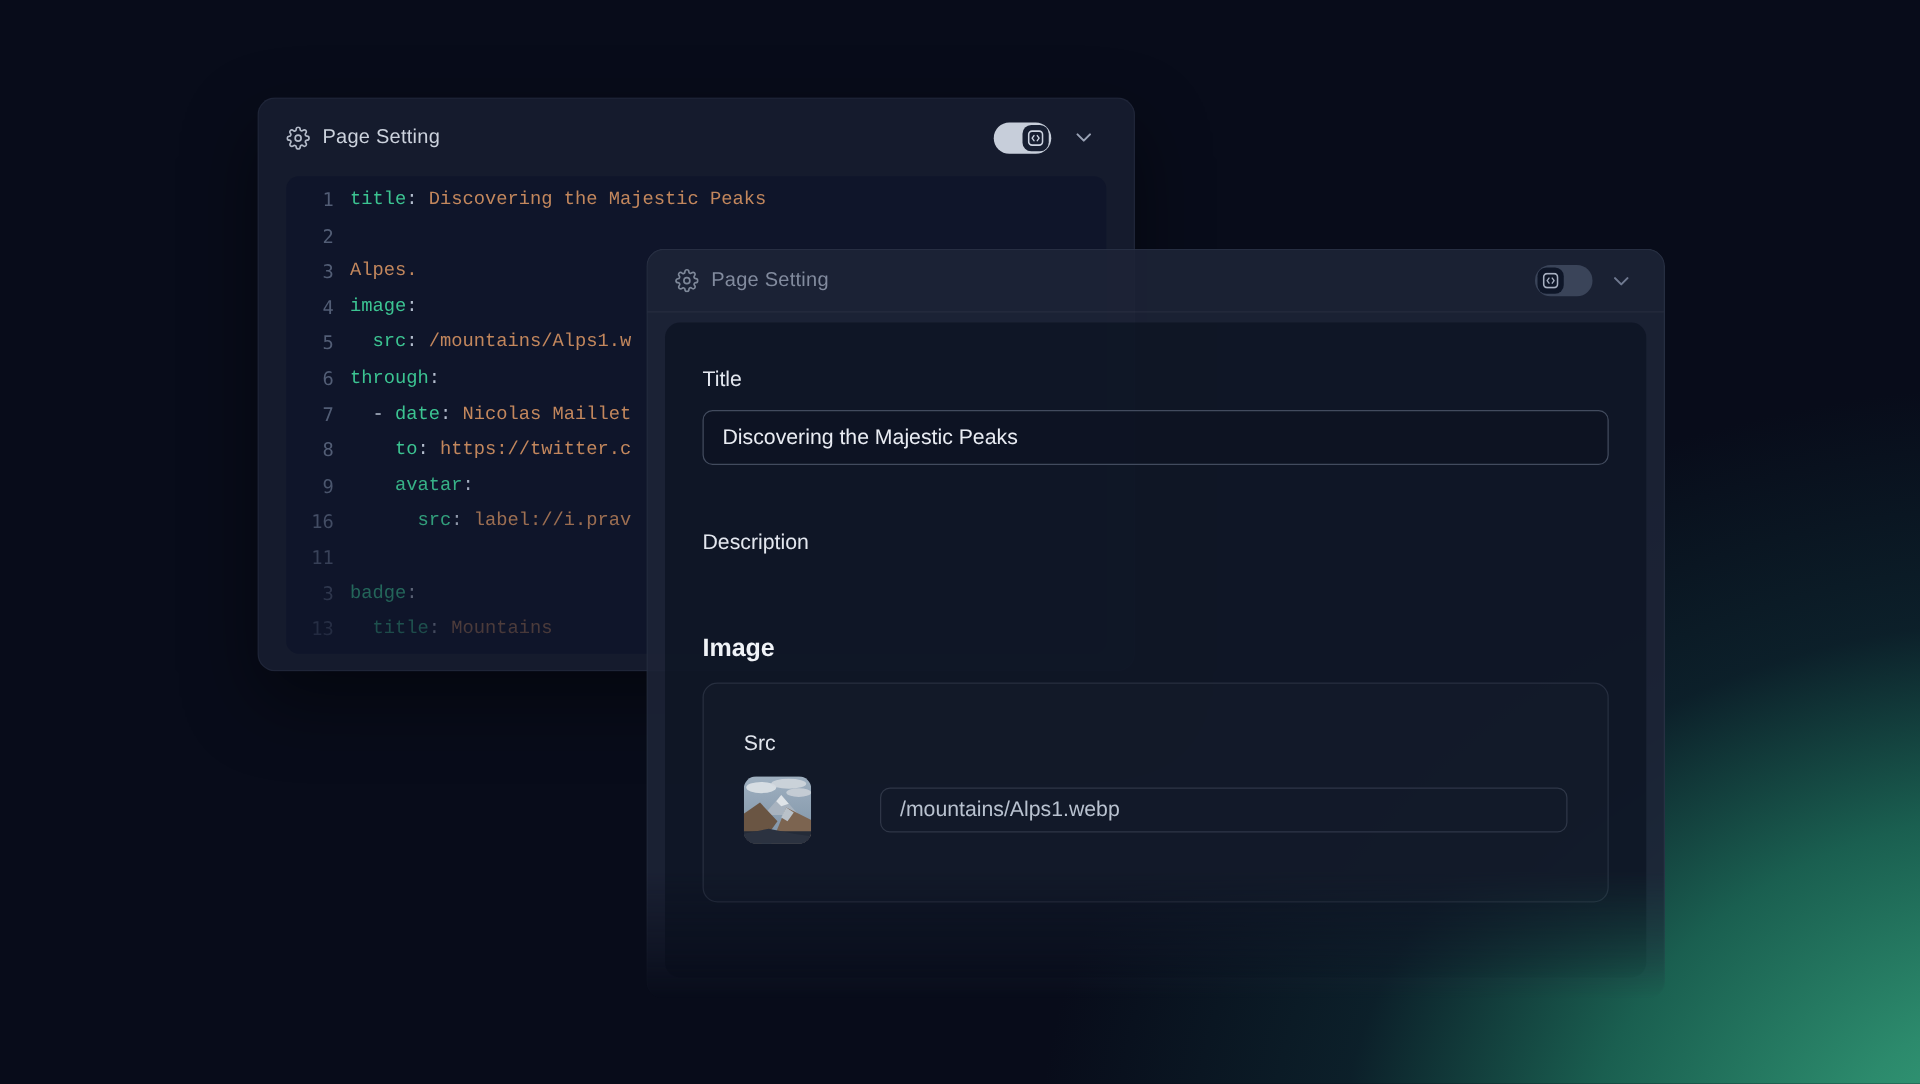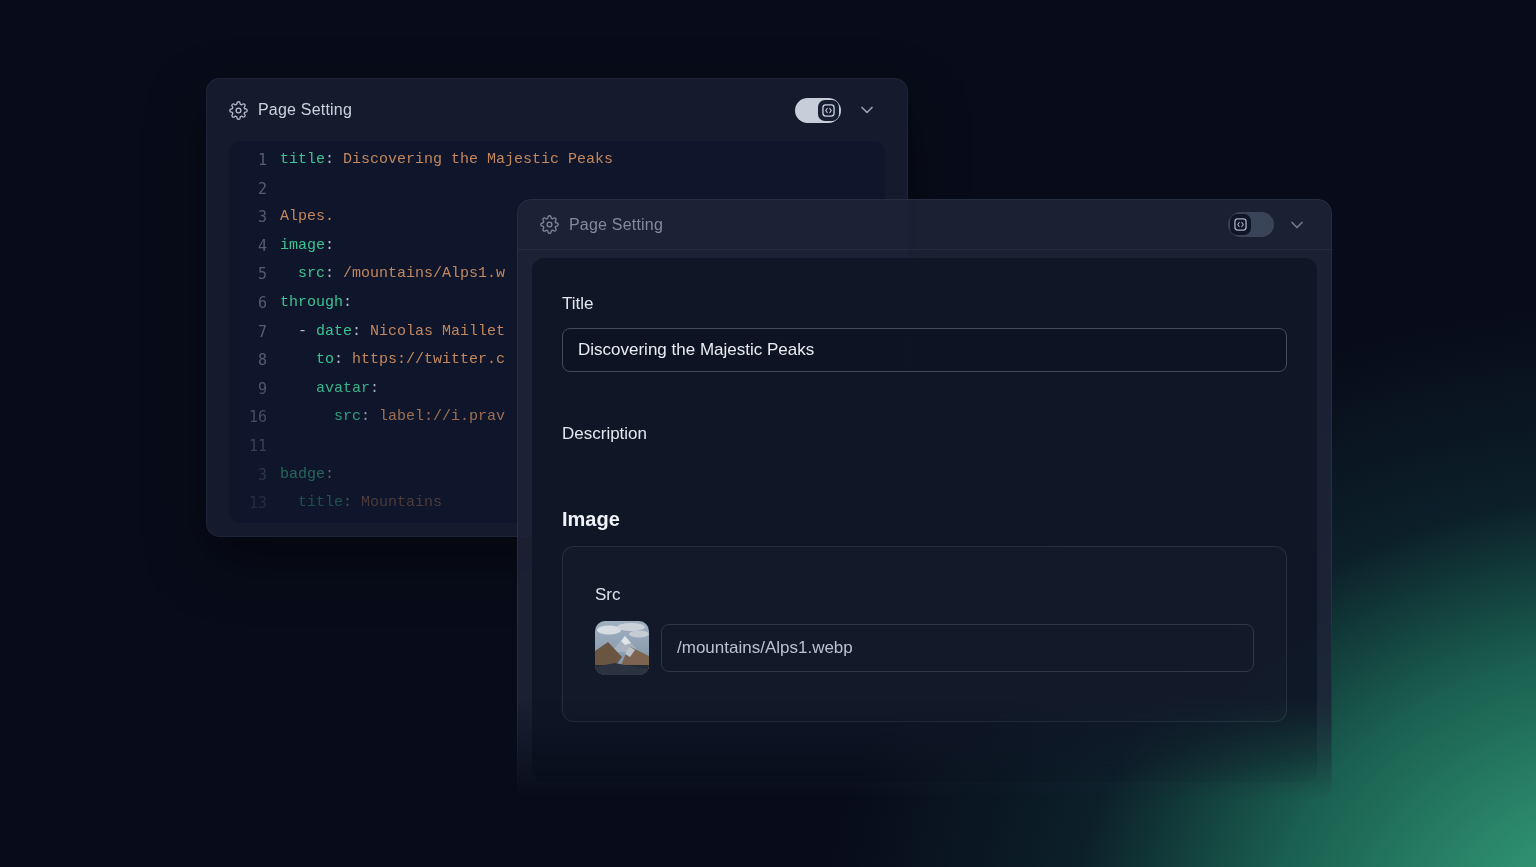--- a/index.html
+++ b/index.html
@@ -99,25 +99,26 @@
   .image-heading { margin-top:62px; font-size:20px; font-weight:700; color:#f0f3f7; line-height:26px; margin-bottom:14px; }
   .image-card {
     border:1px solid rgba(148,160,184,.16); border-radius:12px;
     background:rgba(255,255,255,.015);
     padding:38px 32px 36px; min-height:176px;
   }
   .src-label { font-size:17px; font-weight:500; color:#e0e4ec; line-height:20px; margin-bottom:16px; }
   .src-row { display:flex; align-items:center; gap:12px; }
   .thumb { width:54px; height:54px; border-radius:10px; overflow:hidden; flex:none; cursor:pointer; }
   .src-input {
-    flex:1; height:48px; background:transparent;
+    flex:1; height:36px; background:transparent;
     border:1px solid rgba(150,160,182,.22); border-radius:8px;
     color:#b9c2d0; font-size:17px; padding:0 15px;
     font-family:"Liberation Sans","DejaVu Sans",sans-serif;
     outline:none;
+    margin-left:43px;
   }
   svg { display:block; }
 </style>
 </head>
 <body>
 
 <section class="panel code-panel">
   <div class="panel-header">
     <div class="header-left">
       <span class="gear">

